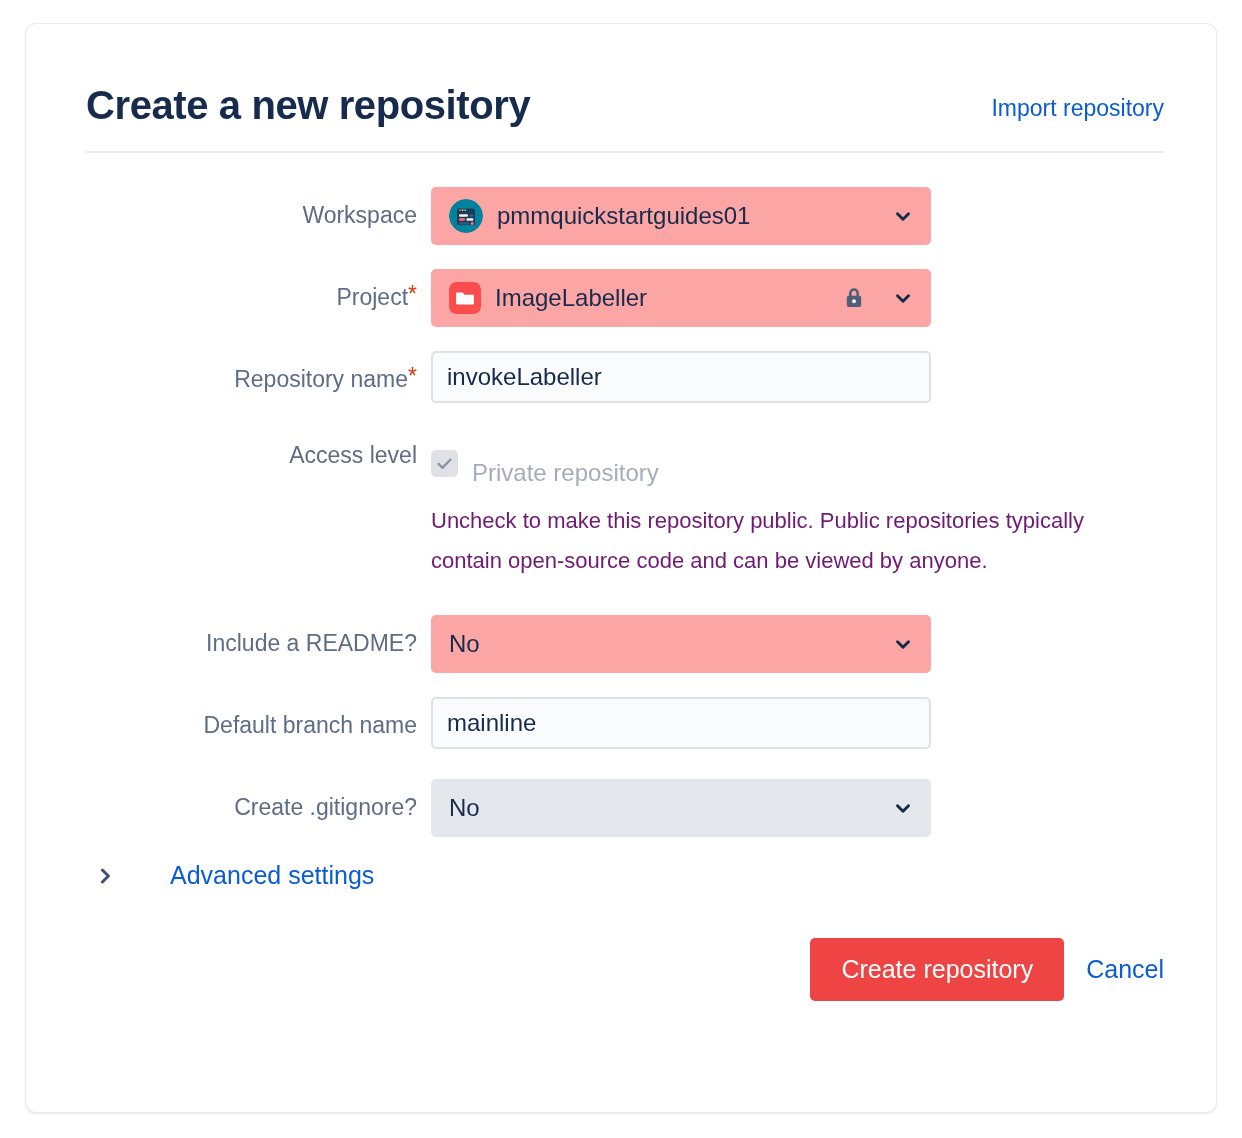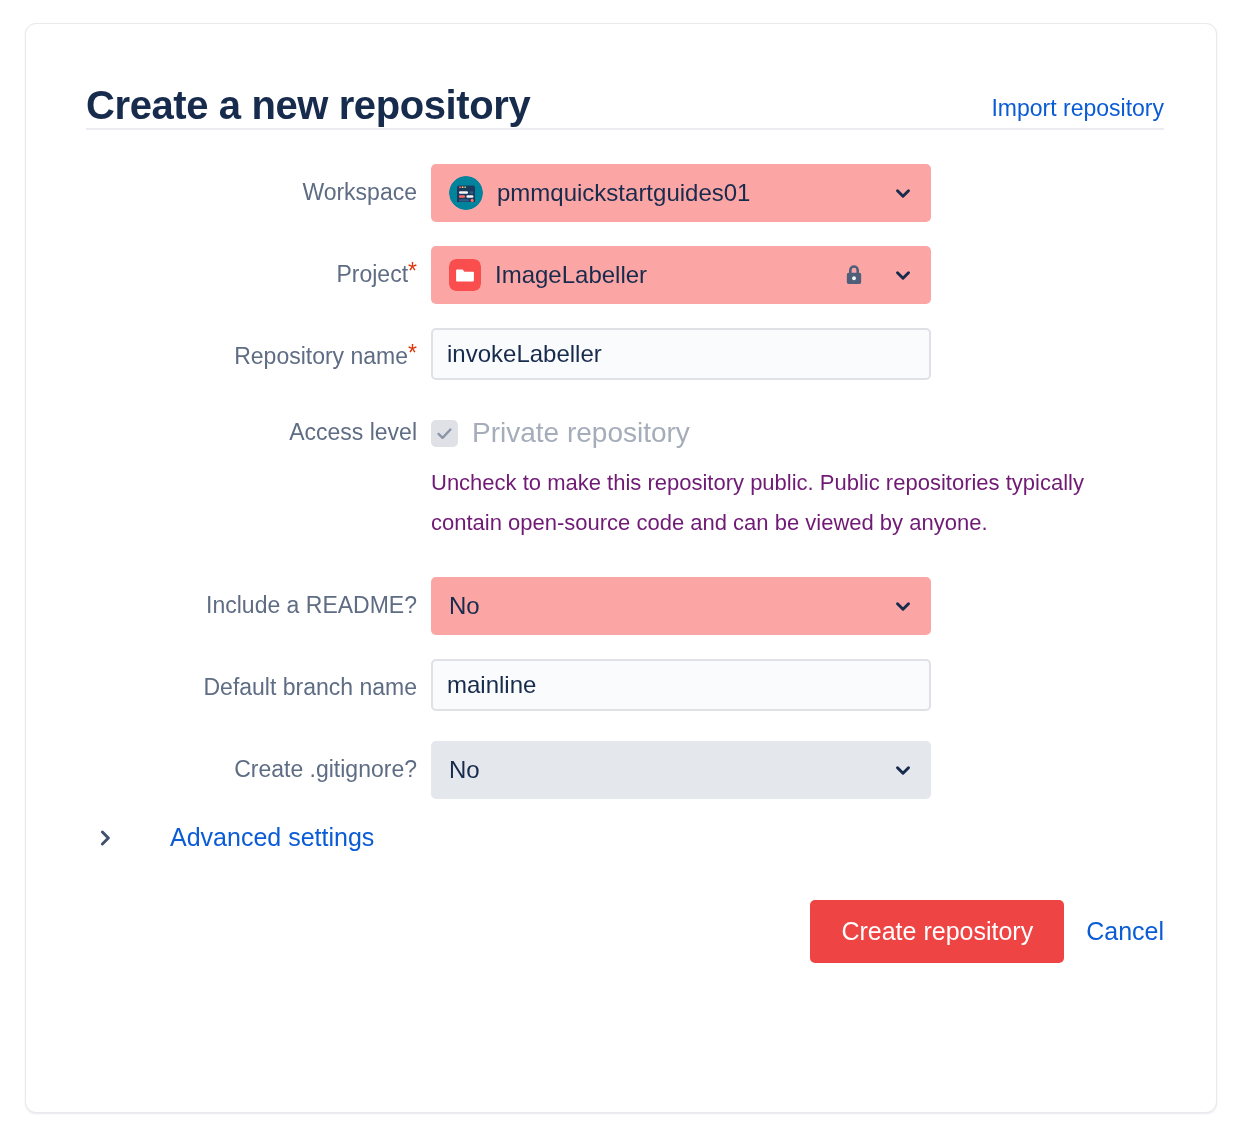--- a/index.html
+++ b/index.html
@@ -40,20 +40,21 @@
     left: 60px;
     top: 58px;
     width: 1078px;
   }
 
   
   .header-row {
     display: flex;
     align-items: flex-end;
     justify-content: space-between;
+    padding-bottom: 23px;
     border-bottom: 2px solid #EBECF0;
     gap: 8px;
   }
   .page-title {
     font-size: 40px;
     line-height: 46px;
     font-weight: bold;
     color: #172B4D;
     letter-spacing: -0.4px;
     margin: 0;
@@ -189,23 +190,24 @@
     background: #DFE1E6;
     display: flex;
     align-items: center;
     justify-content: center;
     flex: 0 0 auto;
     margin-right: 14px;
     cursor: not-allowed;
   }
   .cbox svg { width: 19px; height: 19px; color: #8C95A6; }
   .cbox-label {
-    font-size: 28px;
+    font-size: 24px;
     color: #A5ADBA;
     cursor: not-allowed;
+    margin-top: 19px;
   }
   .help-text {
     margin-top: 14px;
     font-size: 22px;
     line-height: 40px;
     color: #701a75;
     max-width: 672px;
   }
 
   

